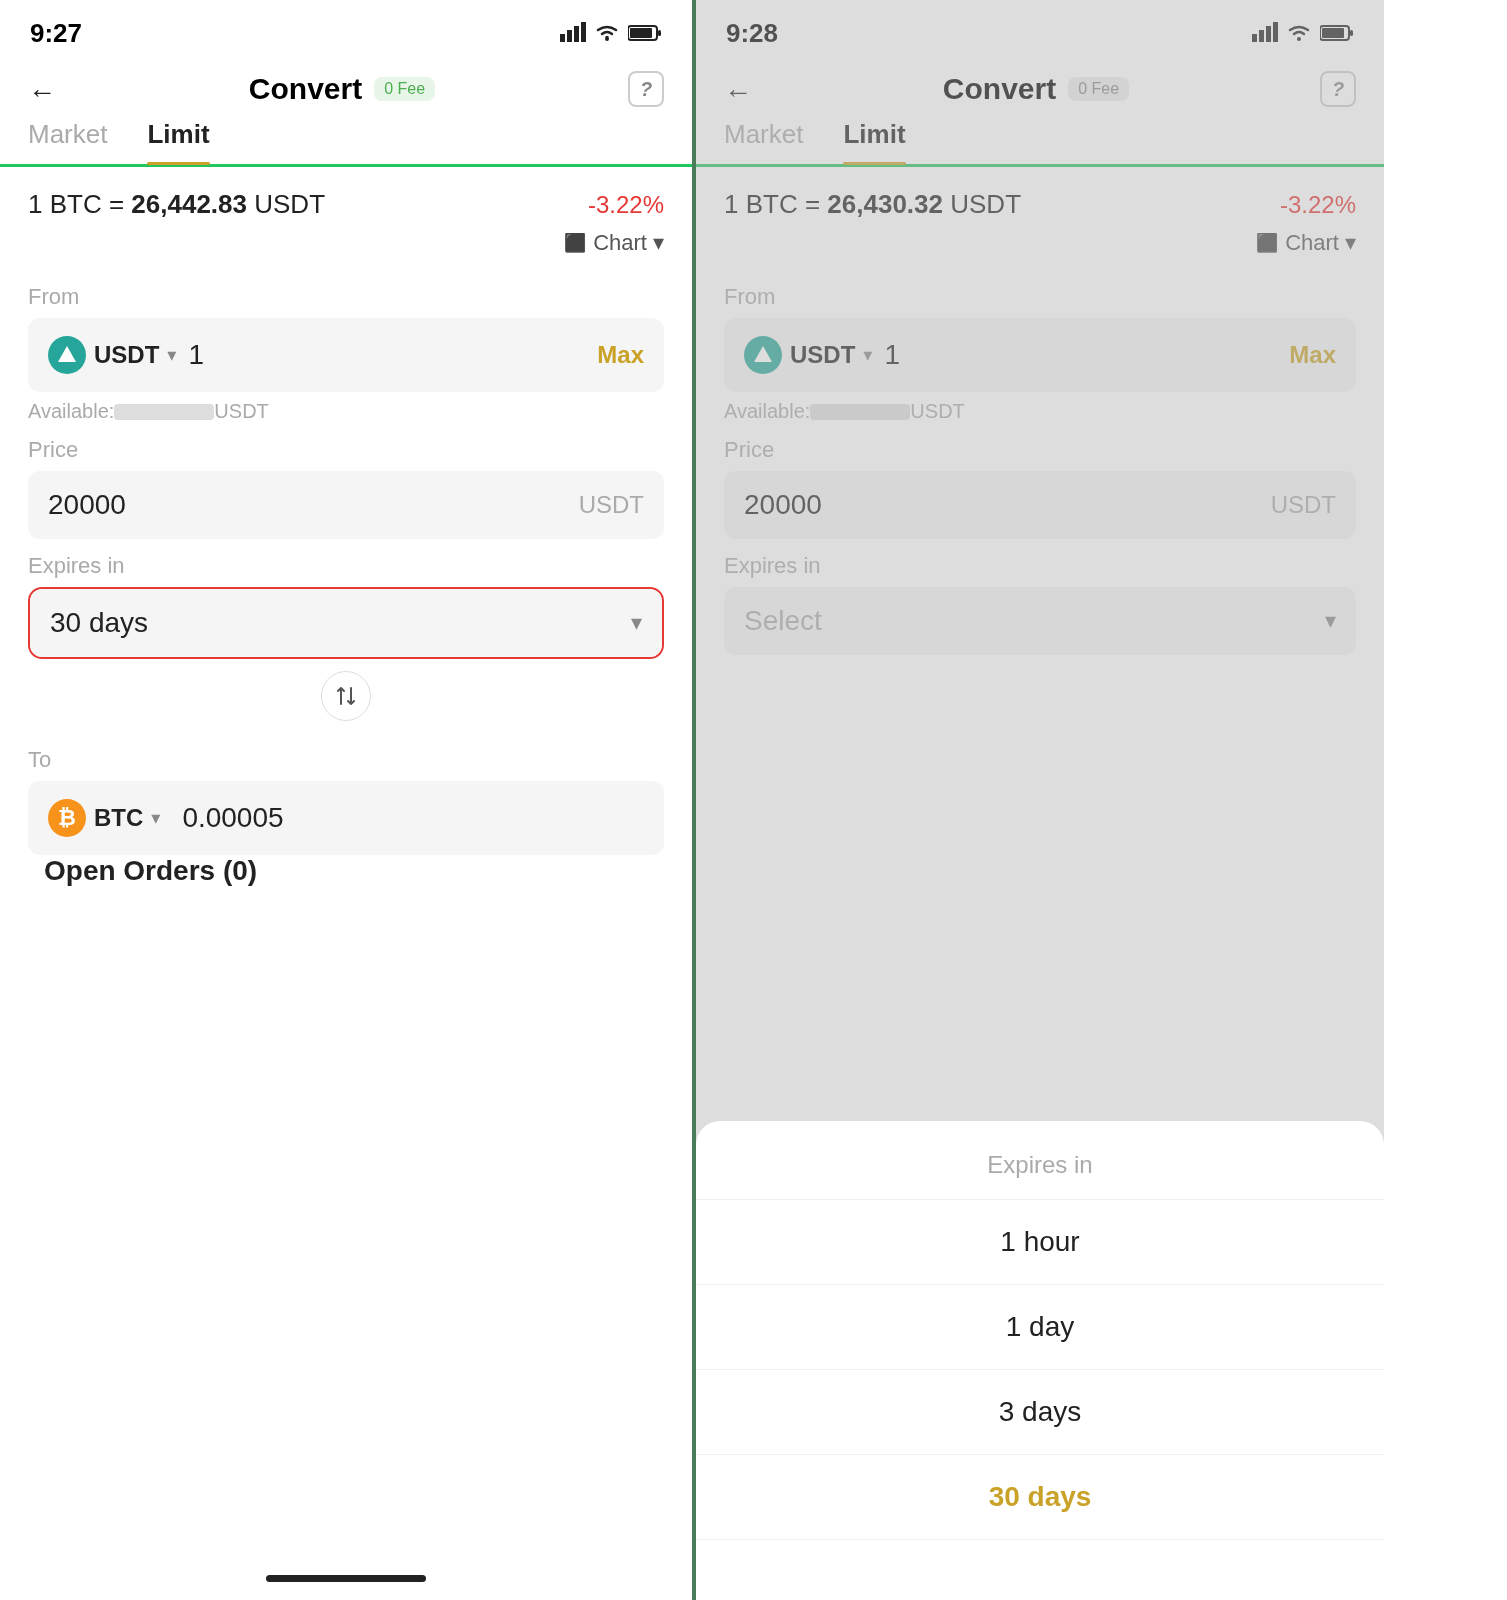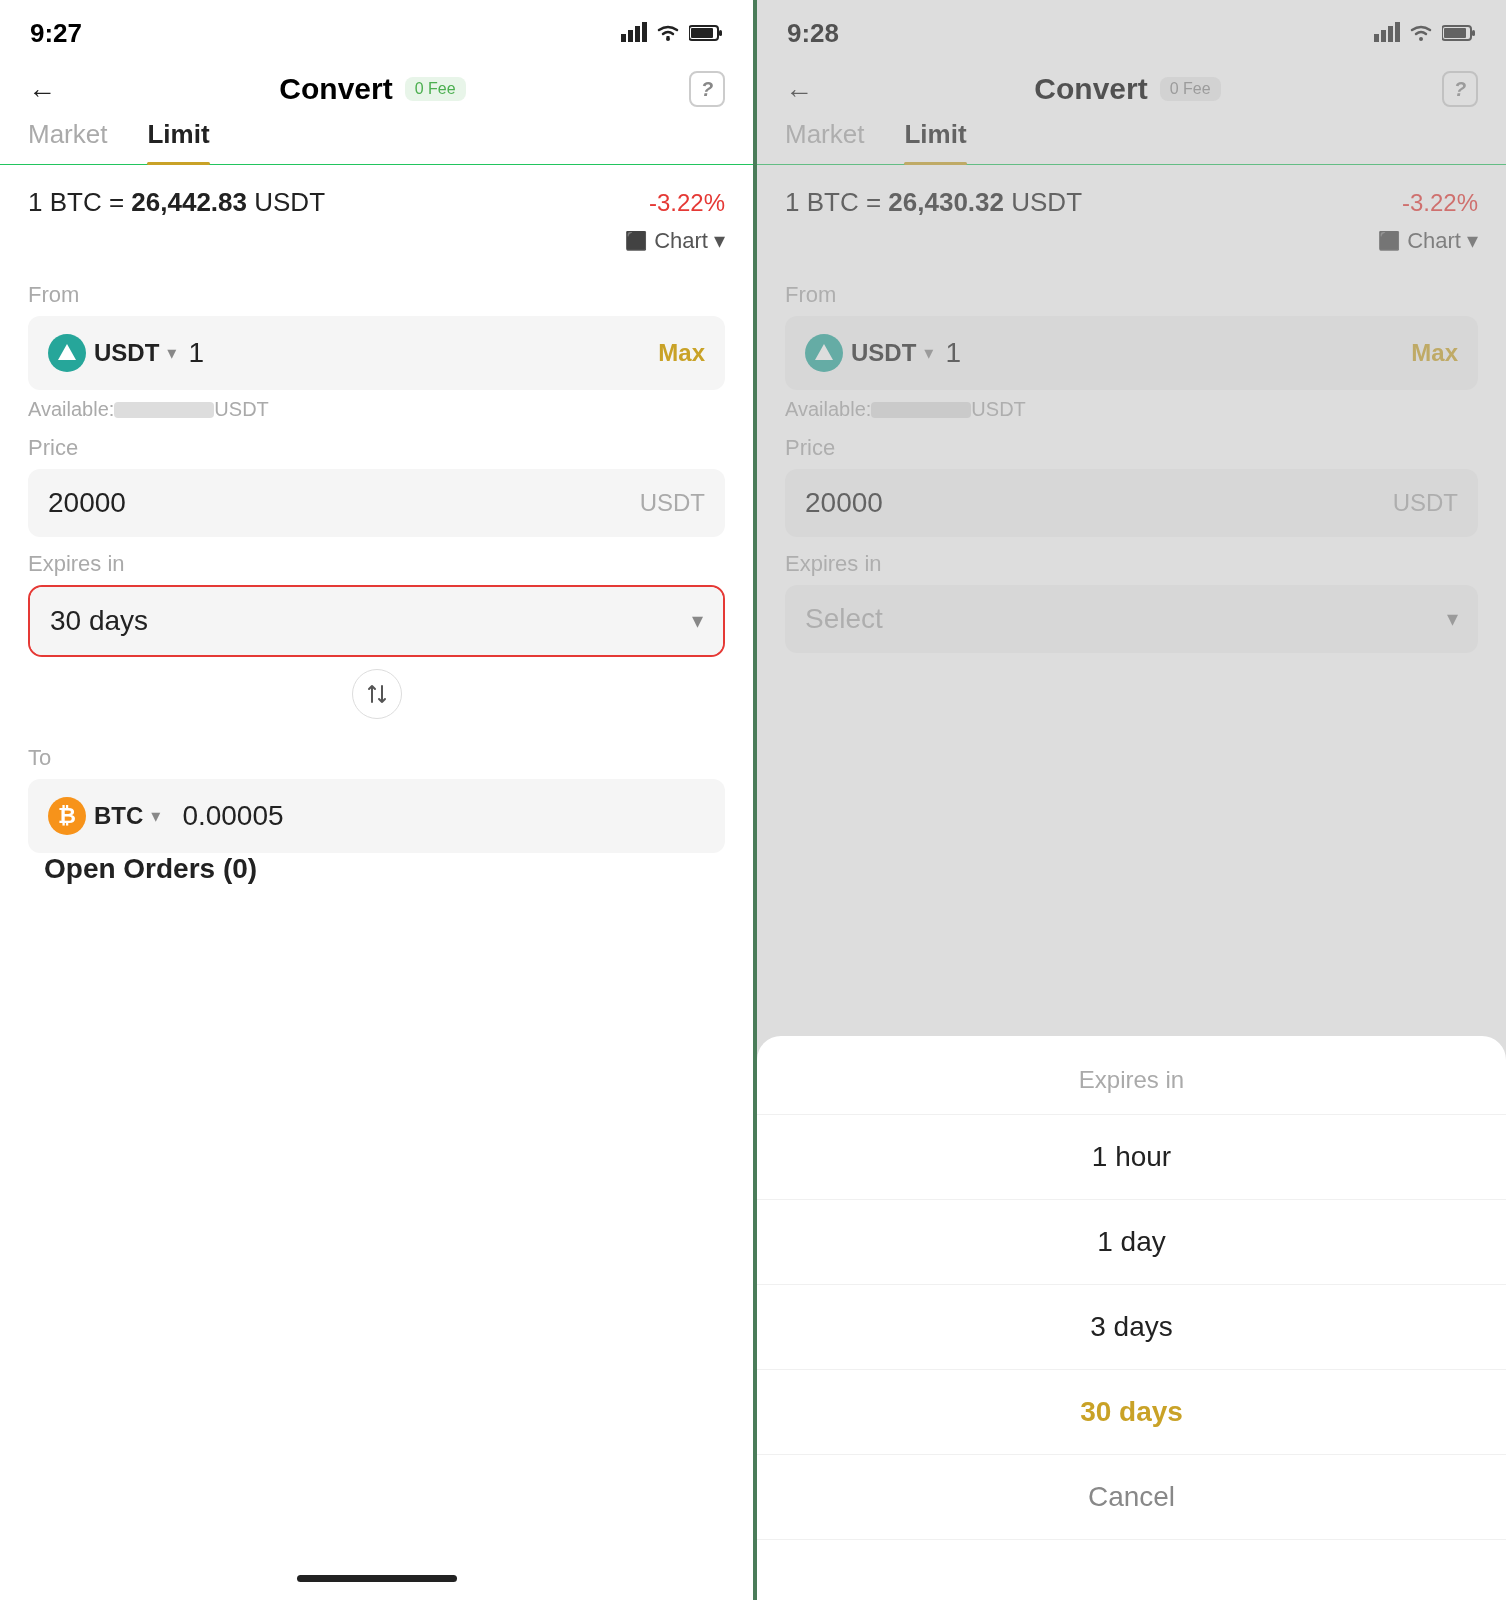--- a/index.html
+++ b/index.html
@@ -7,21 +7,21 @@
       font-family: -apple-system, BlinkMacSystemFont, 'Helvetica Neue', sans-serif;
       background: #fff;
       display: flex;
       width: 1507px;
       height: 1600px;
       overflow: hidden;
     }
 
     
     .phone-panel {
-      width: 753px;
+      width: 692px;
       height: 1600px;
       background: #fff;
       display: flex;
       flex-direction: column;
       position: relative;
       overflow: hidden;
     }
     .phone-panel.right {
       border-left: 4px solid #4a7c59;
     }
@@ -68,21 +68,21 @@
       font-size: 20px; color: #888;
       font-style: italic;
       font-weight: 700;
     }
 
     
     .tabs {
       display: flex;
       padding: 0 28px;
       gap: 40px;
-      border-bottom: 1px solid #22c55e;
+      border-bottom: 3px solid #22c55e;
       margin-bottom: 4px;
     }
     .tab {
       font-size: 26px;
       color: #aaa;
       padding-bottom: 14px;
       cursor: pointer;
       position: relative;
     }
     .tab.active {
@@ -554,17 +554,16 @@
     </div>
 
   </div>
 
   <div class="bottom-sheet">
     <div class="bottom-sheet-title">Expires in</div>
     <div class="sheet-option">1 hour</div>
     <div class="sheet-option">1 day</div>
     <div class="sheet-option">3 days</div>
     <div class="sheet-option selected">30 days</div>
-    <div class="sheet-option cancel">Cancel</div>
   </div>
 
   <div class="home-indicator"></div>
 </div>
 
 </body></html>

